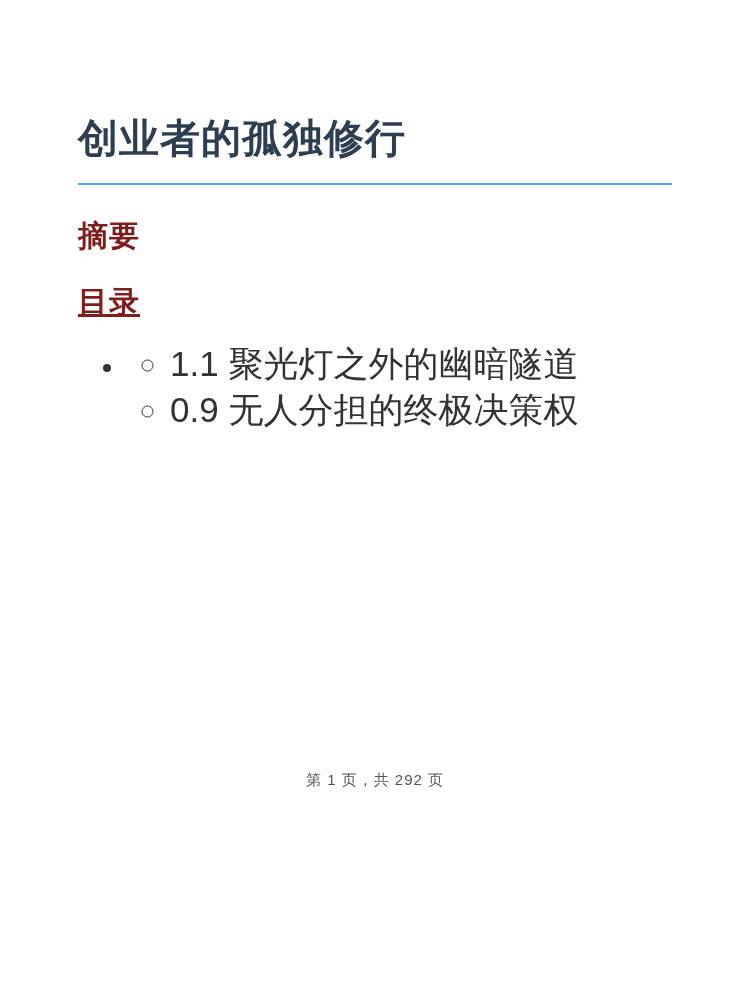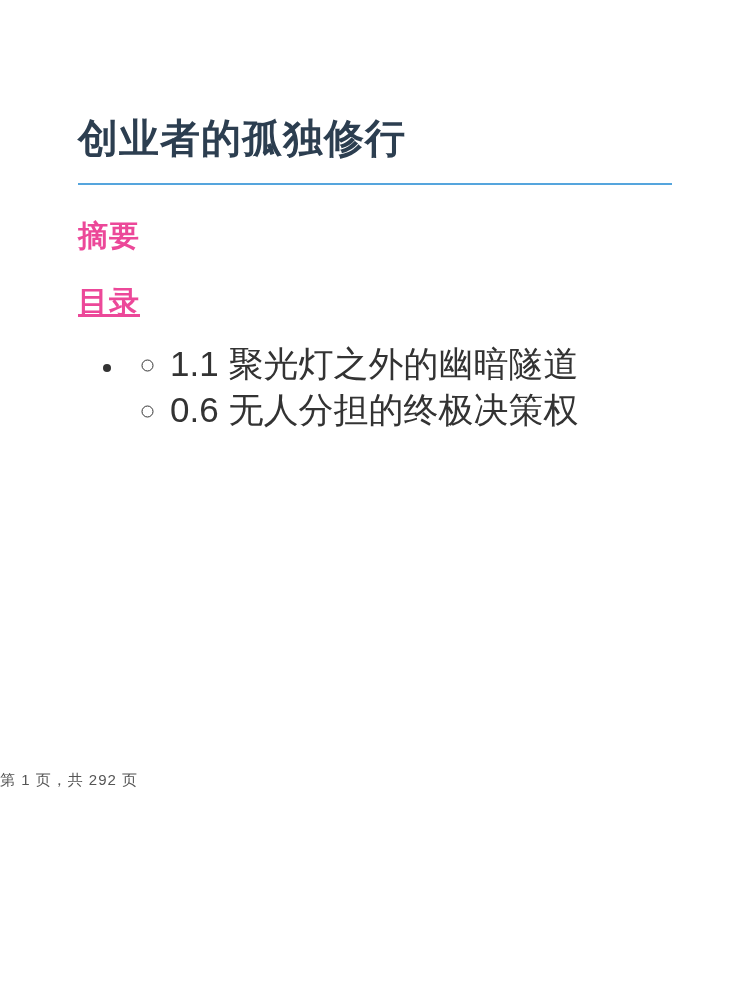--- a/index.html
+++ b/index.html
@@ -27,21 +27,21 @@
   }
   .title-divider {
     border: none;
     border-top: 2px solid #55a5dd;
     margin-top: 21px;
   }
   .section-heading {
     font-size: 30px;
     line-height: 1.2;
     font-weight: 700;
-    color: #ec4899;
+    color: #7f1d1d;
     letter-spacing: 1px;
   }
   .abstract-heading { margin-top: 33px; }
   .abstract-body {
     margin-top: 28px;
     font-size: 27px;
     line-height: 40px;
     color: #333333;
     text-align: justify;
     text-justify: inter-ideograph;
@@ -68,20 +68,21 @@
     font-size: 35px;
     line-height: 40px;
     color: #333333;
     margin-bottom: 6px;
   }
   .page-footer {
     position: absolute;
     left: 0;
     bottom: 34px;
     width: 100%;
+    text-align: center;
   }
   .page-indicator {
     font-size: 15px;
     color: #555555;
     letter-spacing: 1px;
   }
 </style>
 </head>
 <body>
 
@@ -94,21 +95,21 @@
 
     <h2 class="section-heading abstract-heading">摘要</h2>
 
 
     <h2 class="section-heading toc-heading">目录</h2>
 
     <ul class="toc-list">
       <li class="toc-chapter">
         <ul class="toc-sublist">
           <li class="toc-subitem">1.1 聚光灯之外的幽暗隧道</li>
-          <li class="toc-subitem">0.6 无人分担的终极决策权</li>
+          <li class="toc-subitem">0.9 无人分担的终极决策权</li>
         </ul>
       </li>
     </ul>
 
   </div>
 
   <div class="page-footer">
     <span class="page-indicator">第 1 页，共 292 页</span>
   </div>
 </div>

